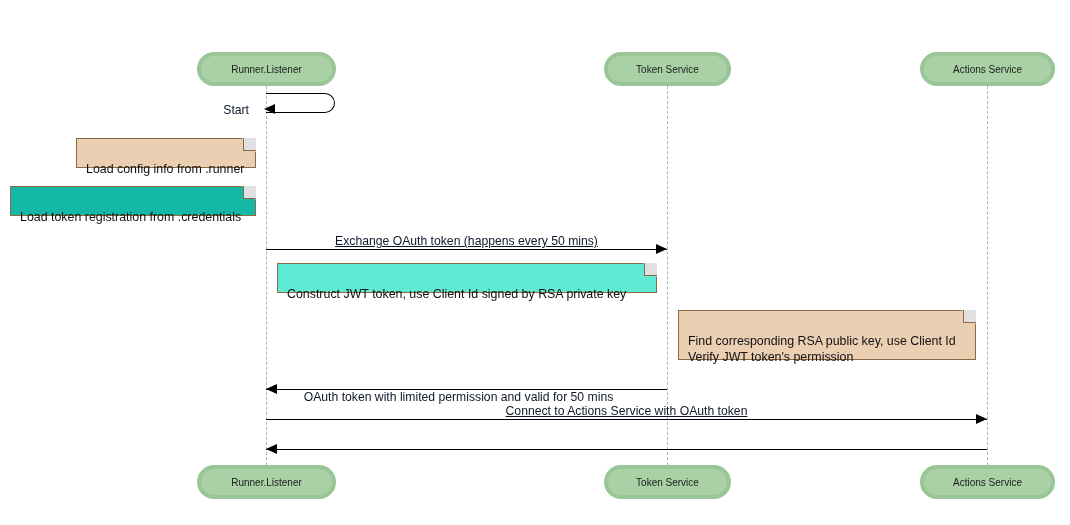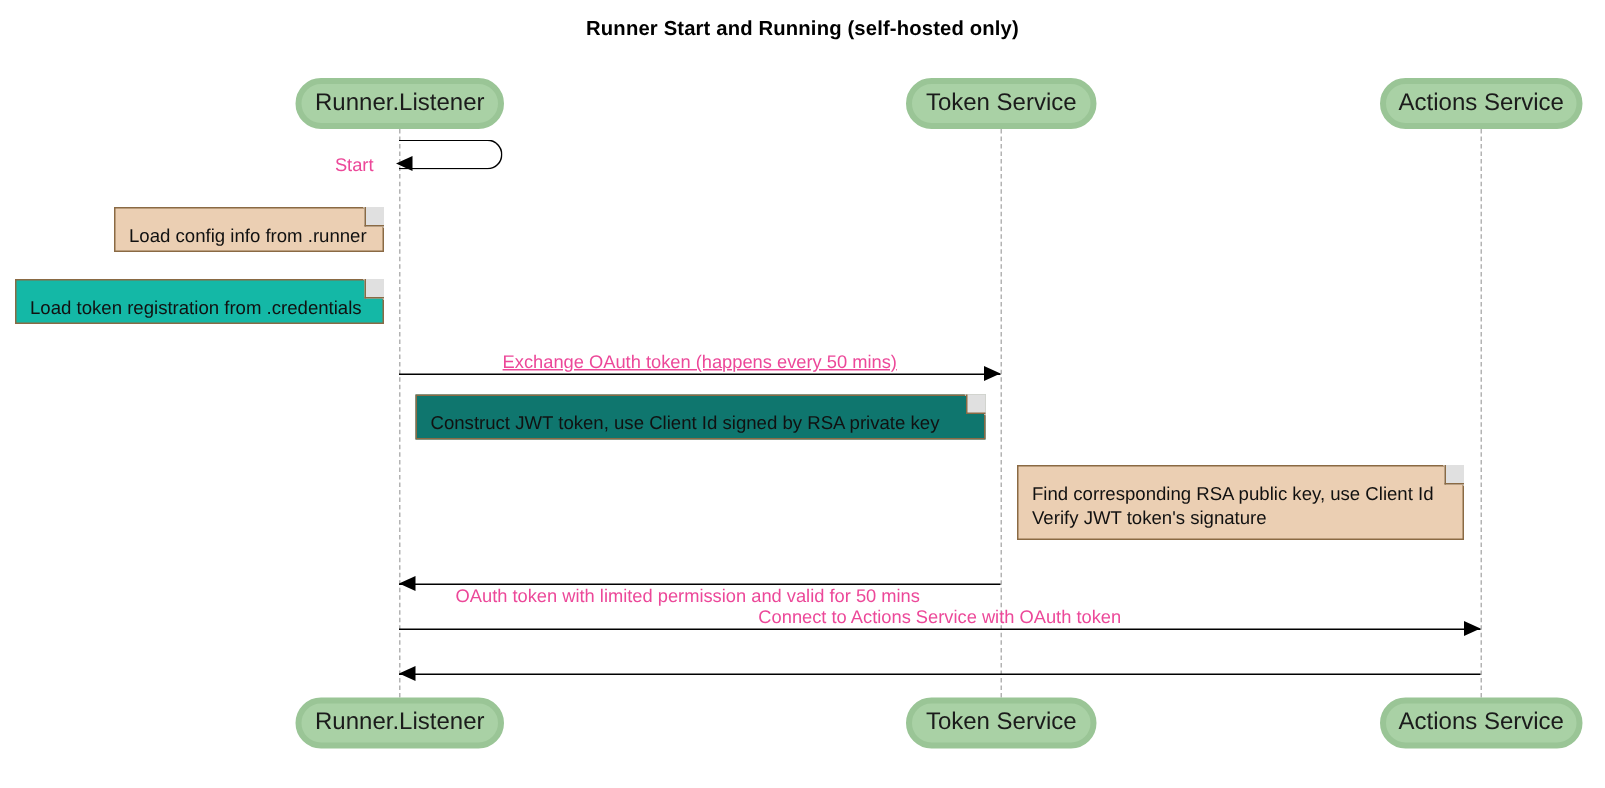--- a/index.html
+++ b/index.html
@@ -36,40 +36,40 @@
   .participant {
     position: absolute;
     height: 34px;
     border-radius: 17px;
     background: #a9d1a5;
     border: 4px solid #8b5cf6;
     box-sizing: border-box;
     display: flex;
     align-items: center;
     justify-content: center;
-    font-size: 16px;
+    font-size: 10px;
     color: #1b1b1b;
     white-space: nowrap;
   }
   
   .lifeline {
     position: absolute;
     width: 0;
     border-left: 1px dashed #b3b3b3;
   }
   
   .msg {
     position: absolute;
     height: 0;
     border-top: 1.3px solid #000;
   }
   .msg-label {
     position: absolute;
     font-size: 12.2px;
-    color: #ec4899;
+    color: #0f172a;
     white-space: nowrap;
     text-align: center;
   }
   .arrowhead {
     position: absolute;
     width: 0; height: 0;
   }
   .arrow-right {
     border-top: 5.5px solid transparent;
     border-bottom: 5.5px solid transparent;
@@ -90,21 +90,21 @@
     background: transparent;
   }
   
   .note {
     position: absolute;
     background: #ebcfb3;
     border: 1px solid #8a6a44;
     box-sizing: border-box;
     font-size: 12.4px;
     color: #111;
-    padding: 10px 9px 6px 9px;
+    padding: 22px 9px 6px 9px;
     line-height: 16px;
     white-space: pre-line;
   }
   .note-fold {
     position: absolute;
     top: -1px;
     right: -1px;
     width: 13px;
     height: 13px;
     background: #e0e0e0;
@@ -118,21 +118,20 @@
     right: -1px;
     width: 0; height: 0;
     border-top: 14px solid #ffffff;
     border-left: 14px solid transparent;
   }
 </style>
 </head>
 <body>
 
 <div id="canvas">
-  <div class="diagram-title">Runner Start and Running (self-hosted only)</div>
 <div class="lifeline" style="left: 266px; top: 86px; height: 379px;"></div>
     <div class="lifeline" style="left: 667px; top: 86px; height: 379px;"></div>
     <div class="lifeline" style="left: 987px; top: 86px; height: 379px;"></div>
     <div class="participant" style="left: 197px; top: 52px; width: 139px; background: rgb(169, 209, 165); border-color: rgb(154, 197, 150);">
       <span>Runner.Listener</span>
     </div>
     <div class="participant" style="left: 604px; top: 52px; width: 127px; background: rgb(169, 209, 165); border-color: rgb(154, 197, 150);">
       <span>Token Service</span>
     </div>
     <div class="participant" style="left: 920px; top: 52px; width: 135px; background: rgb(169, 209, 165); border-color: rgb(154, 197, 150);">
@@ -151,21 +150,21 @@
     <div class="arrowhead arrow-left" style="left: 264px; top: 103.5px;"></div>
     <div class="msg-label" style="left: 189px; top: 103px; width: 60px; text-align: right;">Start</div>
     <div class="msg" style="left: 266px; top: 249px; width: 401px;"></div>
     <div class="arrowhead arrow-right" style="top: 244.1px; left: 656px;"></div>
     <div class="msg-label" style="left: 266px; width: 401px; top: 234px; text-decoration: underline;">Exchange OAuth token (happens every 50 mins)</div>
     <div class="msg" style="left: 266px; top: 389px; width: 401px;"></div>
     <div class="arrowhead arrow-left" style="top: 384.1px; left: 266px;"></div>
     <div class="msg-label" style="left: 258px; width: 401px; top: 374px; margin-top: 16px;">OAuth token with limited permission and valid for 50 mins</div>
     <div class="msg" style="left: 266px; top: 419px; width: 721px;"></div>
     <div class="arrowhead arrow-right" style="top: 414.1px; left: 976px;"></div>
-    <div class="msg-label" style="left: 266px; width: 721px; top: 404px;">Connect to Actions Service with OAuth token</div>
+    <div class="msg-label" style="left: 266px; width: 721px; top: 404px; text-decoration: underline;">Connect to Actions Service with OAuth token</div>
     <div class="msg" style="left: 266px; top: 449px; width: 721px;"></div>
     <div class="arrowhead arrow-left" style="top: 444.1px; left: 266px;"></div>
     <div class="note" style="left: 76px; top: 138px; width: 180px; height: 30px; background: rgb(235, 207, 179); border-color: rgb(138, 106, 68);"><span>Load config info from .runner</span><div class="note-fold-cover"></div><div class="note-fold" style="border-left-color: rgb(138, 106, 68); border-bottom-color: rgb(138, 106, 68);"></div></div>
     <div class="note" style="left: 10px; top: 186px; width: 246px; height: 30px; background: #14b8a6; border-color: rgb(138, 106, 68);"><span>Load token registration from .credentials</span><div class="note-fold-cover"></div><div class="note-fold" style="border-left-color: rgb(138, 106, 68); border-bottom-color: rgb(138, 106, 68);"></div></div>
-    <div class="note" style="left: 277px; top: 263px; width: 380px; height: 30px; background: #0f766e; border-color: rgb(138, 106, 68);"><span>Construct JWT token, use Client Id signed by RSA private key</span><div class="note-fold-cover"></div><div class="note-fold" style="border-left-color: rgb(138, 106, 68); border-bottom-color: rgb(138, 106, 68);"></div></div>
+    <div class="note" style="left: 277px; top: 263px; width: 380px; height: 30px; background: #5eead4; border-color: rgb(138, 106, 68);"><span>Construct JWT token, use Client Id signed by RSA private key</span><div class="note-fold-cover"></div><div class="note-fold" style="border-left-color: rgb(138, 106, 68); border-bottom-color: rgb(138, 106, 68);"></div></div>
     <div class="note" style="left: 678px; top: 310px; width: 298px; height: 50px; background: rgb(235, 207, 179); border-color: rgb(138, 106, 68);"><span>Find corresponding RSA public key, use Client Id
-Verify JWT token's signature</span><div class="note-fold-cover"></div><div class="note-fold" style="border-left-color: rgb(138, 106, 68); border-bottom-color: rgb(138, 106, 68);"></div></div>
+Verify JWT token's permission</span><div class="note-fold-cover"></div><div class="note-fold" style="border-left-color: rgb(138, 106, 68); border-bottom-color: rgb(138, 106, 68);"></div></div>
   </div>
 
 </body></html>

